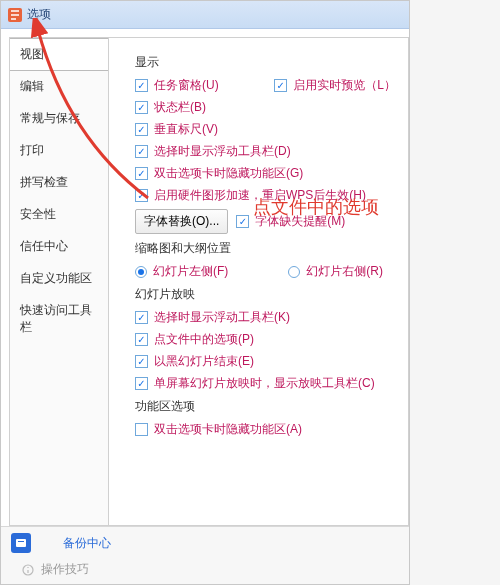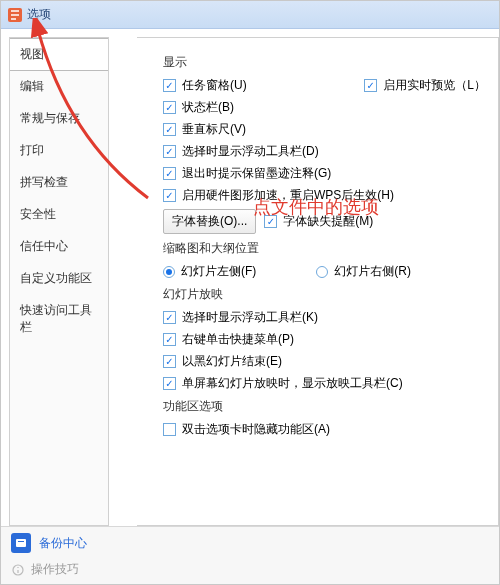--- a/index.html
+++ b/index.html
@@ -1,43 +1,43 @@
 <!DOCTYPE html>
 <html><head>
 <meta charset="utf-8">
 <style>
   * { box-sizing: border-box; margin: 0; padding: 0; font-family: "Microsoft YaHei", SimSun, sans-serif; font-size: 12px; }
   body { background: #f5f5f5; width: 500px; height: 585px; overflow: hidden; position: relative; }
-  .window { width: 500px; height: 585px; background: #fff; border: 1px solid #c8c8c8; display: flex; flex-direction: column; }
+  .window { width: 410px; height: 585px; background: #fff; border: 1px solid #c8c8c8; display: flex; flex-direction: column; }
   .titlebar { background: linear-gradient(#d8e6f8, #c8dcf4); height: 28px; display: flex; align-items: center; padding: 0 6px; border-bottom: 1px solid #b0c8e8; }
   .app-icon { width: 16px; height: 16px; display: inline-flex; align-items: center; justify-content: center; margin-right: 4px; }
   .app-icon svg { width: 16px; height: 16px; }
   .title { color: #2a4a7a; }
-  .body { flex: 1; display: flex; background: #fff; padding: 8px 0 0 8px; overflow: hidden; gap: 28px; }
+  .body { flex: 1; display: flex; background: #fff; padding: 8px 0 0 8px; overflow: hidden; }
   .sidebar { width: 100px; border: 1px solid #d0d0d0; background: #fafafa; }
   .sidebar-item { padding: 7px 10px; color: #333; cursor: default; border-bottom: 1px solid transparent; }
   .sidebar-item.active { border-top: 1px solid #bbb; border-bottom: 1px solid #bbb; background: #fff; font-weight: 500; }
   .main { flex: 1; border: 1px solid #d0d0d0; border-left: none; padding: 10px 12px; overflow: hidden; }
   .section-title { color: #333; margin: 6px 0 6px 14px; }
   .row { display: flex; align-items: center; margin: 5px 0 5px 14px; }
   .row-wide { display: flex; align-items: center; margin: 5px 0 5px 14px; }
   .check { width: 13px; height: 13px; border: 1px solid #6fa8dc; background: #fff; display: inline-flex; align-items: center; justify-content: center; margin-right: 6px; }
   .check.on::after { content: "✓"; color: #1a73e8; font-size: 10px; line-height: 1; }
   .radio { width: 12px; height: 12px; border: 1px solid #6fa8dc; border-radius: 50%; display: inline-flex; align-items: center; justify-content: center; margin-right: 6px; }
   .radio.on::after { content: ""; width: 6px; height: 6px; background: #1a73e8; border-radius: 50%; }
-  .label { color: #000000; }
+  .label { color: #be185d; }
   .btn { border: 1px solid #b8b8b8; background: linear-gradient(#fdfdfd,#ececec); padding: 3px 8px; border-radius: 2px; margin-right: 8px; cursor: default; }
   .overlay-text { color: #e03b2f; position: absolute; left: 253px; top: 195px; font-size: 18px; pointer-events: none; }
   .arrow { position: absolute; left: 28px; top: 18px; pointer-events: none; }
   .arrow svg { width: 160px; height: 200px; }
   .footer { border-top: 1px solid #d8d8d8; background: #f7f7f7; height: 58px; }
   .backup-bar { display: flex; align-items: center; padding: 6px 10px; }
   .backup-icon { width: 20px; height: 20px; background: #2a6bd8; border-radius: 3px; display: inline-flex; align-items: center; justify-content: center; margin-right: 8px; }
   .backup-icon svg { width: 12px; height: 12px; fill: #fff; }
-  .tips { display: flex; align-items: center; padding: 2px 10px; color: #999; }
+  .tips { display: flex; align-items: center; padding: 2px 20px; color: #999; }
   .tips-icon { width: 14px; height: 14px; display: inline-flex; align-items: center; justify-content: center; margin-right: 6px; }
   .tips-icon svg { stroke: #bbb; fill: none; }
   .spacer { flex: 1; }
   .right-check { display:flex; align-items:center; }
 </style>
 </head>
 <body>
 
 <div class="window">
   <div class="titlebar">
@@ -82,21 +82,21 @@
       <div class="row">
           <span class="check on"></span>
           <span class="label">垂直标尺(V)</span>
         </div>
       <div class="row">
           <span class="check on"></span>
           <span class="label">选择时显示浮动工具栏(D)</span>
         </div>
       <div class="row">
           <span class="check on"></span>
-          <span class="label">退出时提示保留墨迹注释(G)</span>
+          <span class="label">双击选项卡时隐藏功能区(G)</span>
         </div>
       <div class="row">
           <span class="check on"></span>
           <span class="label">启用硬件图形加速，重启WPS后生效(H)</span>
         </div>
 
       <div class="row">
         <span class="btn">字体替换(O)...</span>
         <span class="check on"></span>
         <span class="label">字体缺失提醒(M)</span>
@@ -111,21 +111,21 @@
         <span class="label">幻灯片右侧(R)</span>
       </div>
 
       <div class="section-title">幻灯片放映</div>
       <div class="row">
           <span class="check on"></span>
           <span class="label">选择时显示浮动工具栏(K)</span>
         </div>
       <div class="row">
           <span class="check on"></span>
-          <span class="label">右键单击快捷菜单(P)</span>
+          <span class="label">点文件中的选项(P)</span>
         </div>
       <div class="row">
           <span class="check on"></span>
           <span class="label">以黑幻灯片结束(E)</span>
         </div>
       <div class="row">
           <span class="check on"></span>
           <span class="label">单屏幕幻灯片放映时，显示放映工具栏(C)</span>
         </div>
 
@@ -138,21 +138,21 @@
   </div>
 
   <div class="footer">
     <div class="backup-bar">
       <span class="backup-icon">
         <svg viewBox="0 0 12 12">
             <rect x="1" y="2" width="10" height="8" rx="1"></rect>
             <rect x="3" y="4" width="6" height="1" fill="#2a6bd8"></rect>
           </svg>
       </span>
-      <span style="color:#2a6bd8;">备份中心</span>
+      <span style="color:#2a6bd8;margin-left:24px;">备份中心</span>
     </div>
     <div class="tips">
       <span class="tips-icon">
         <svg viewBox="0 0 14 14">
             <circle cx="7" cy="7" r="5" stroke-width="1.2"></circle>
             <path d="M7 4v1M7 7v3" stroke-width="1.2"></path>
           </svg>
       </span>
       <span>操作技巧</span>
     </div>

